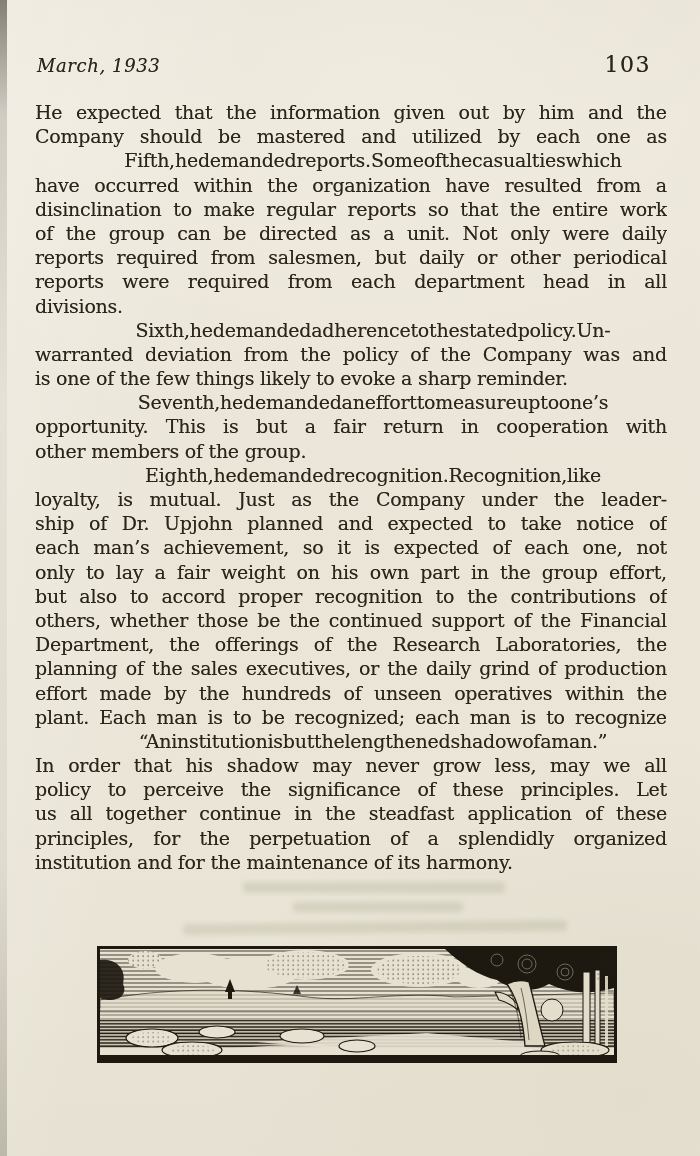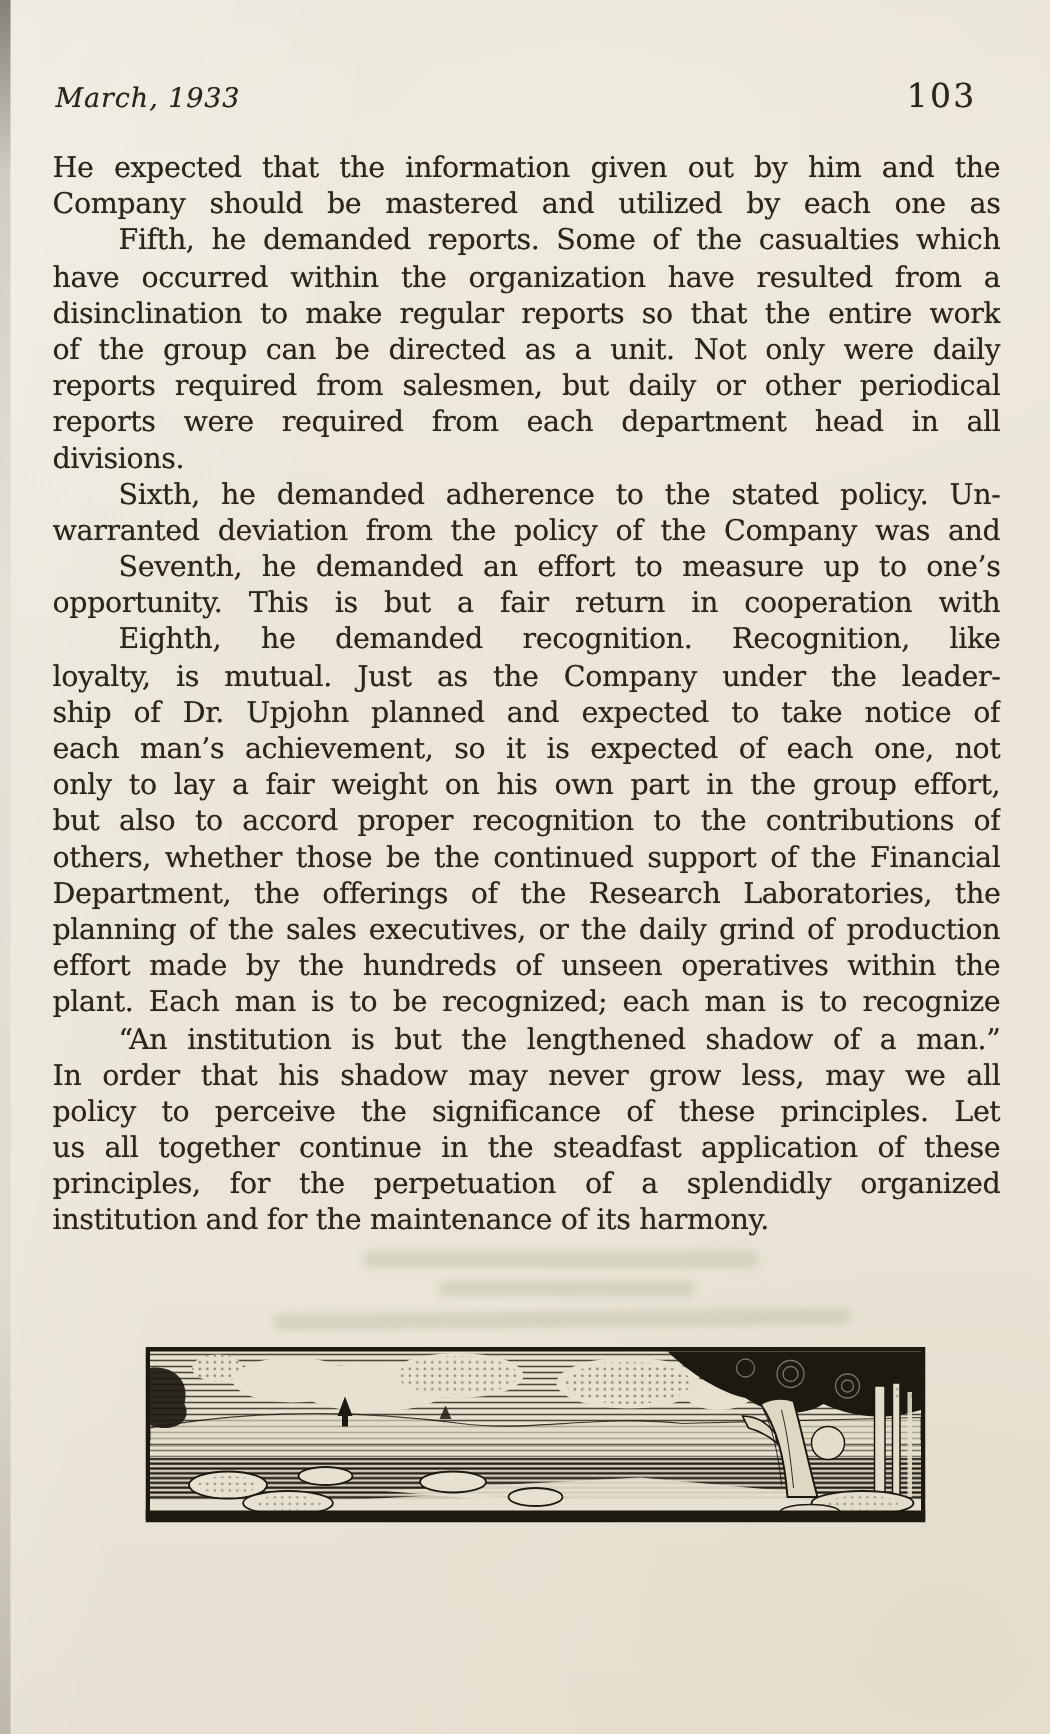--- a/index.html
+++ b/index.html
@@ -45,21 +45,21 @@
     letter-spacing:-.25px;
     text-shadow:0 0 .55px rgba(43,36,24,.5);
   }
   .para{margin:0;}
   .line{
     display:flex;justify-content:space-between;
     line-height:24.2px;height:24.2px;overflow:hidden;
   }
   .line span{white-space:nowrap;flex-shrink:0;}
   .line.last{display:block;}
-  .line.ind{padding-left:44px;}
+  .line.ind{padding-left:44px;justify-content:center;}
   .sig{
     font-size:19px;line-height:24.2px;
     padding-left:402px;letter-spacing:1px;
     text-shadow:0 0 .55px rgba(43,36,24,.5);
   }
   
   .ghost{position:relative;height:52px;margin-top:6px;}
   .ghost i{
     position:absolute;display:block;border-radius:4px;
     background:rgba(146,148,120,.22);filter:blur(2.5px);
@@ -200,20 +200,21 @@
           <span>deviation</span>
           <span>from</span>
           <span>the</span>
           <span>policy</span>
           <span>of</span>
           <span>the</span>
           <span>Company</span>
           <span>was</span>
           <span>and</span>
         </div>
+        <div class="line last">is one of the few things likely to evoke a sharp reminder.</div>
       </div>
       <div class="para">
         <div class="line ind">
           <span>Seventh,</span>
           <span>he</span>
           <span>demanded</span>
           <span>an</span>
           <span>effort</span>
           <span>to</span>
           <span>measure</span>
@@ -226,20 +227,21 @@
           <span>This</span>
           <span>is</span>
           <span>but</span>
           <span>a</span>
           <span>fair</span>
           <span>return</span>
           <span>in</span>
           <span>cooperation</span>
           <span>with</span>
         </div>
+        <div class="line last">other members of the group.</div>
       </div>
       <div class="para">
         <div class="line ind">
           <span>Eighth,</span>
           <span>he</span>
           <span>demanded</span>
           <span>recognition.</span>
           <span>Recognition,</span>
           <span>like</span>
         </div>

